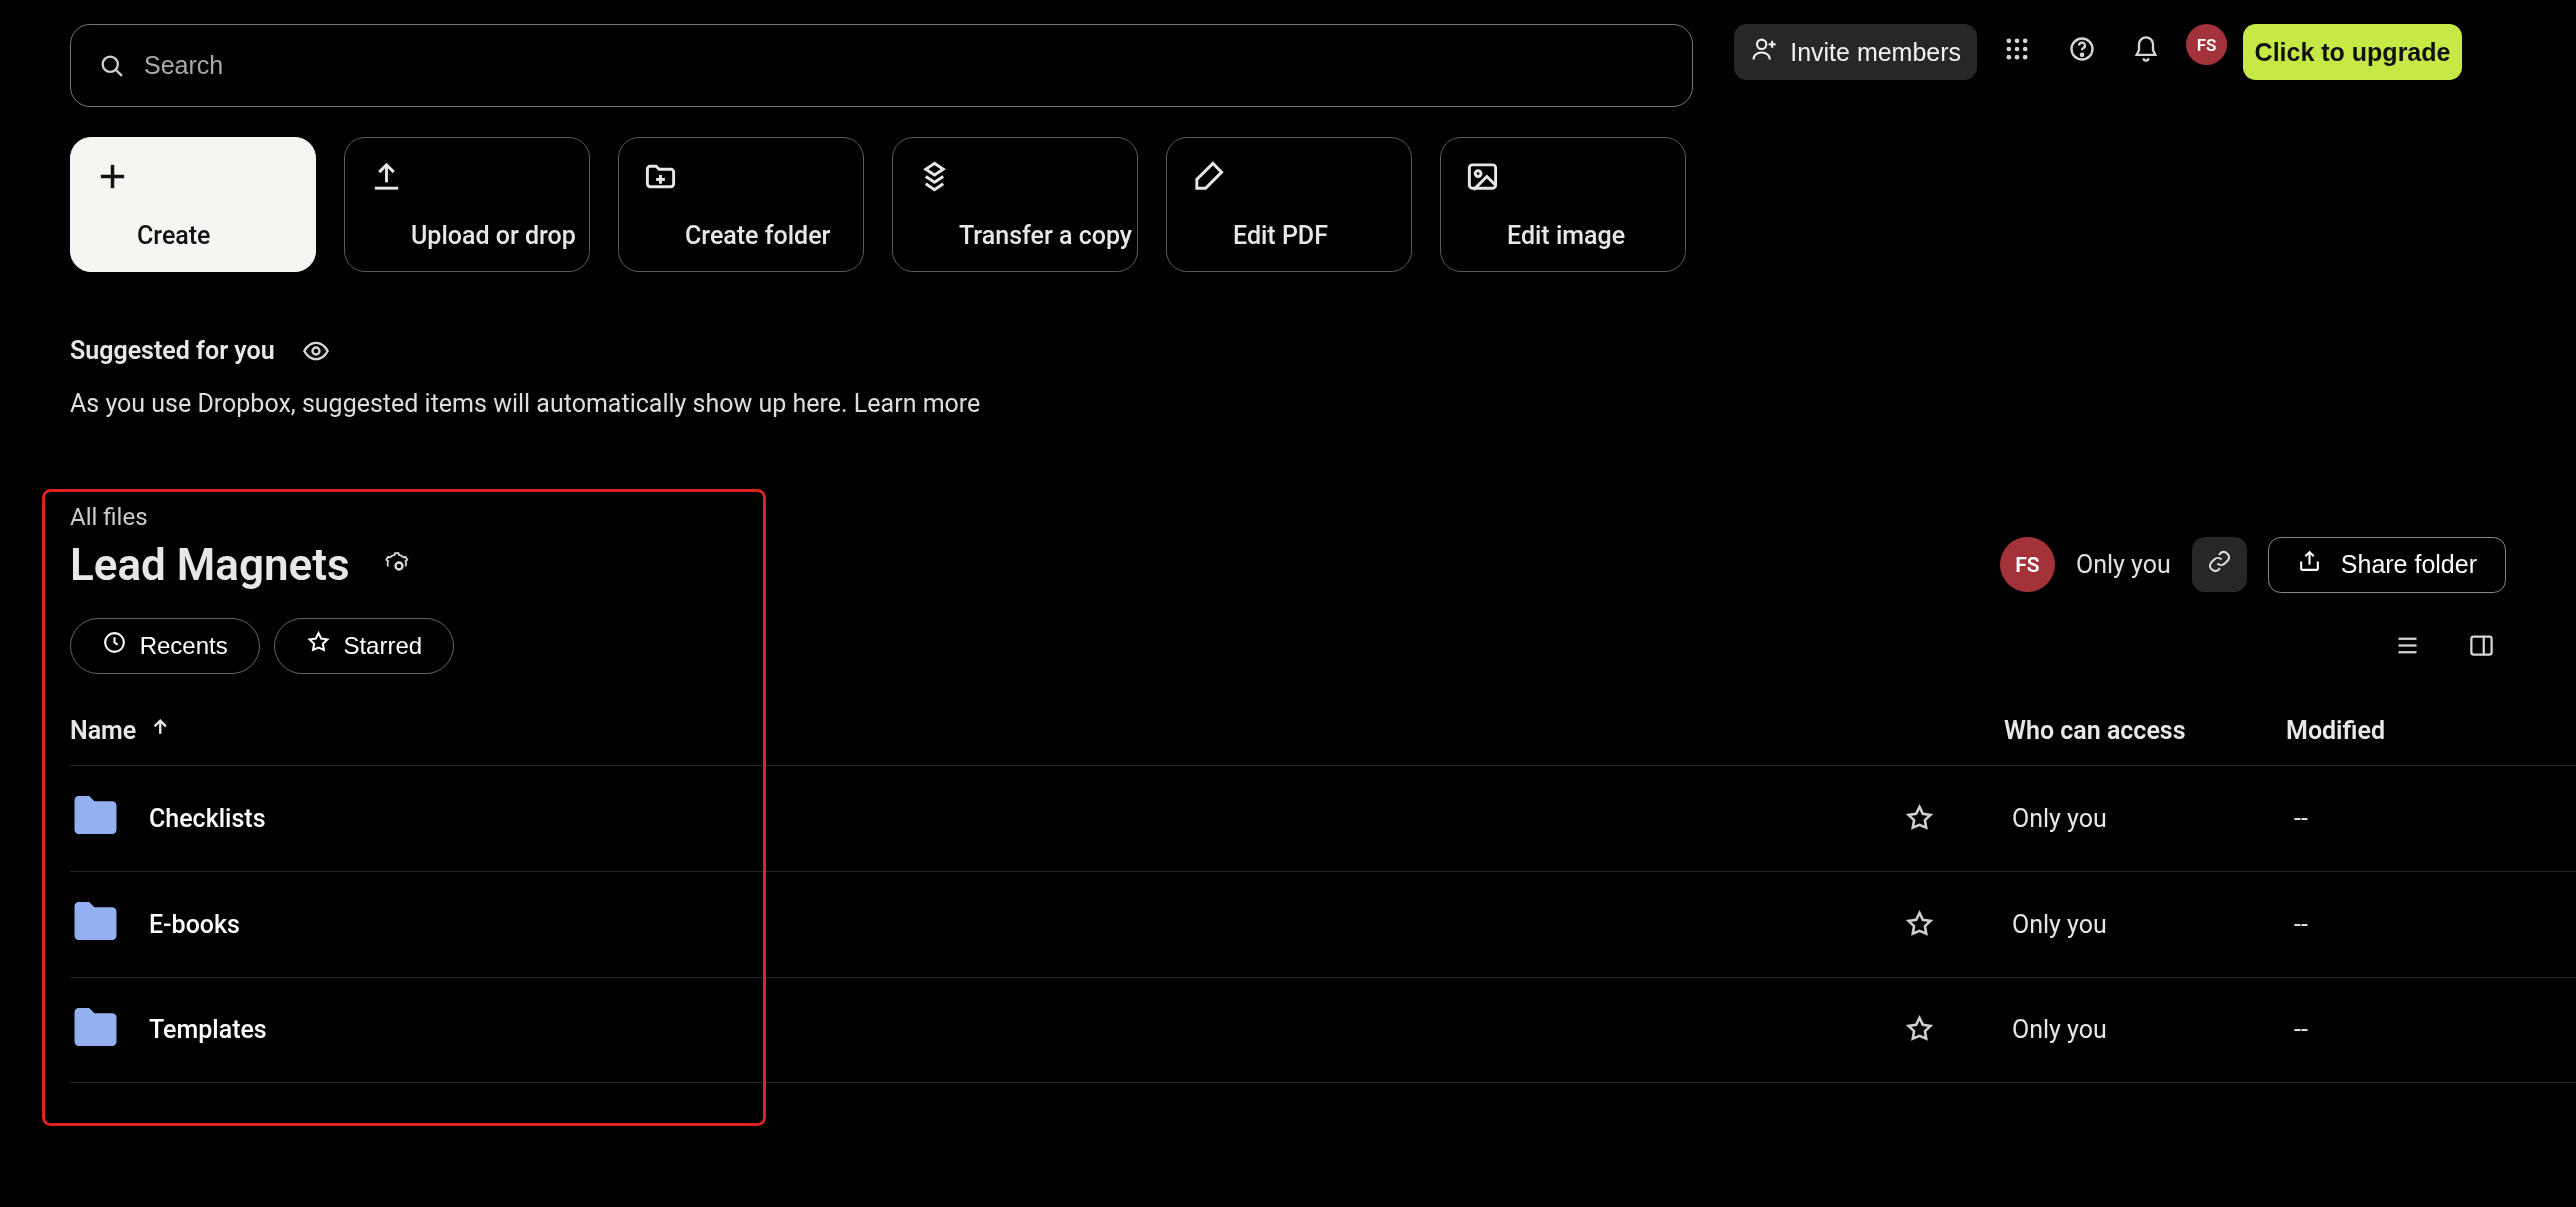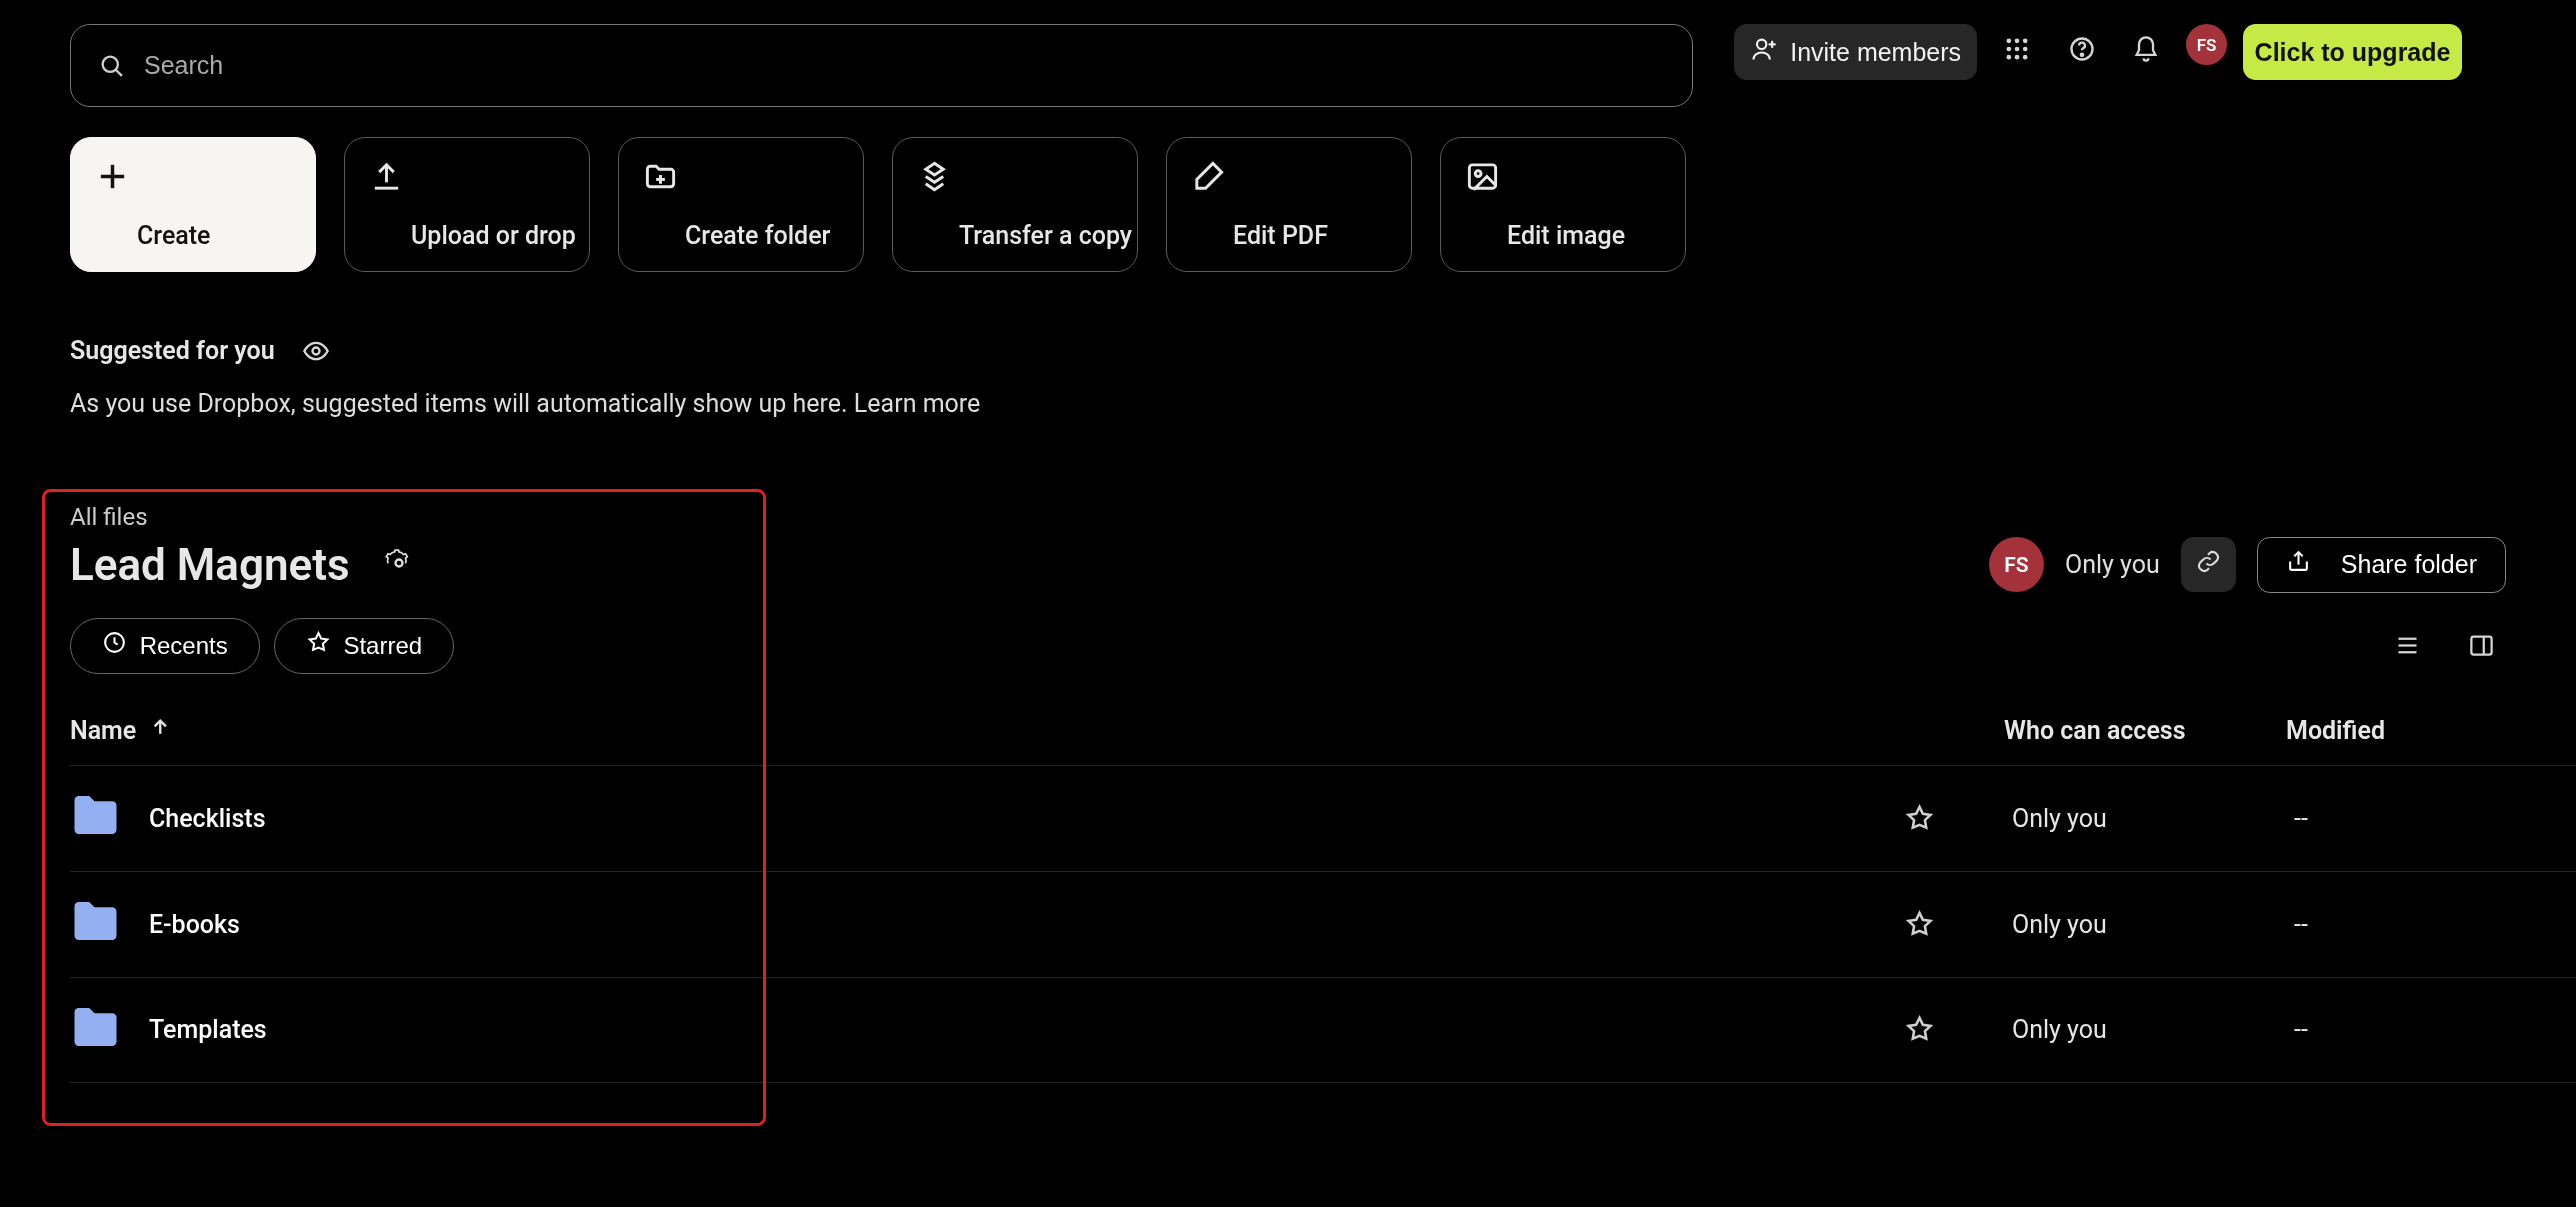--- a/index.html
+++ b/index.html
@@ -158,42 +158,42 @@
   .suggested-block { margin-top: 14px; }
 
   
   .crumb { color: #ccc; font-size: 24px; margin-top: 85px; display:inline-block; cursor:pointer;}
   .folder-header-row {
     display: flex;
     align-items: center;
     justify-content: space-between;
     margin-top: 5.6px;
   }
-  .folder-title-wrap { display: flex; align-items: flex-start; gap: 25px; }
+  .folder-title-wrap { display: flex; align-items: flex-end; gap: 25px; }
   .folder-title { font-size: 44px; font-weight: 600; }
   .gear-btn svg { width: 28px; height: 28px; color:#ddd; }
 
   .header-right {
     display: flex;
     align-items: center;
     gap: 21px;
   }
   .avatar.small { width: 55px; height: 55px; font-size: 21px; }
   .only-you-label { font-size: 25px; color: #e0e0e0; }
   .link-chip {
     width: 55px; height: 55px;
     border-radius: 12.7px;
     background: #272727;
     display: flex; align-items: center; justify-content: center;
     color: #ddd;
     cursor:pointer;
   }
   .link-chip svg { width: 25px; height: 25px; }
   .share-btn {
-    display: flex; align-items: center; gap: 30px;
+    display: flex; align-items: center; gap: 19px;
     border: 1.4px solid #888;
     background: transparent;
     color: #fff;
     border-radius: 12.7px;
     height: 56px;
     padding: 8px 28px;
     font-size: 25px;
     font-weight: 500;
     cursor: pointer;
   }

